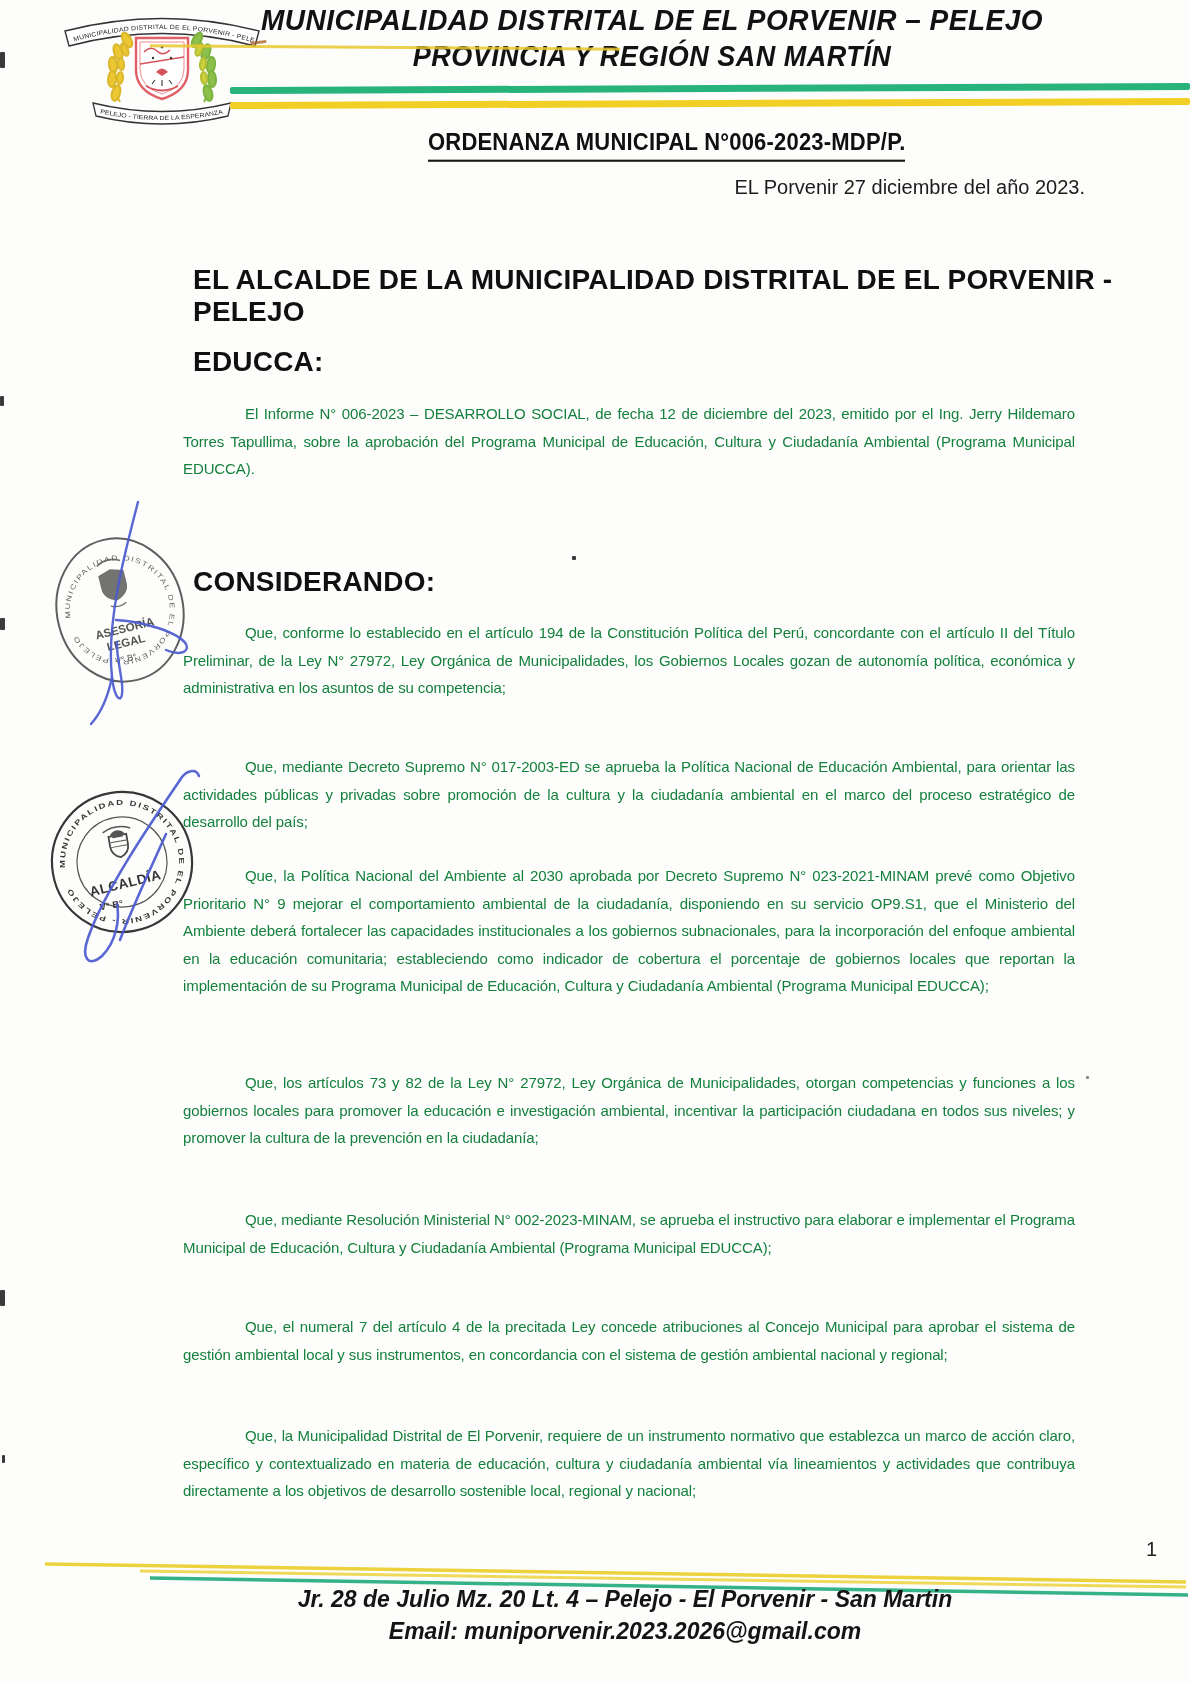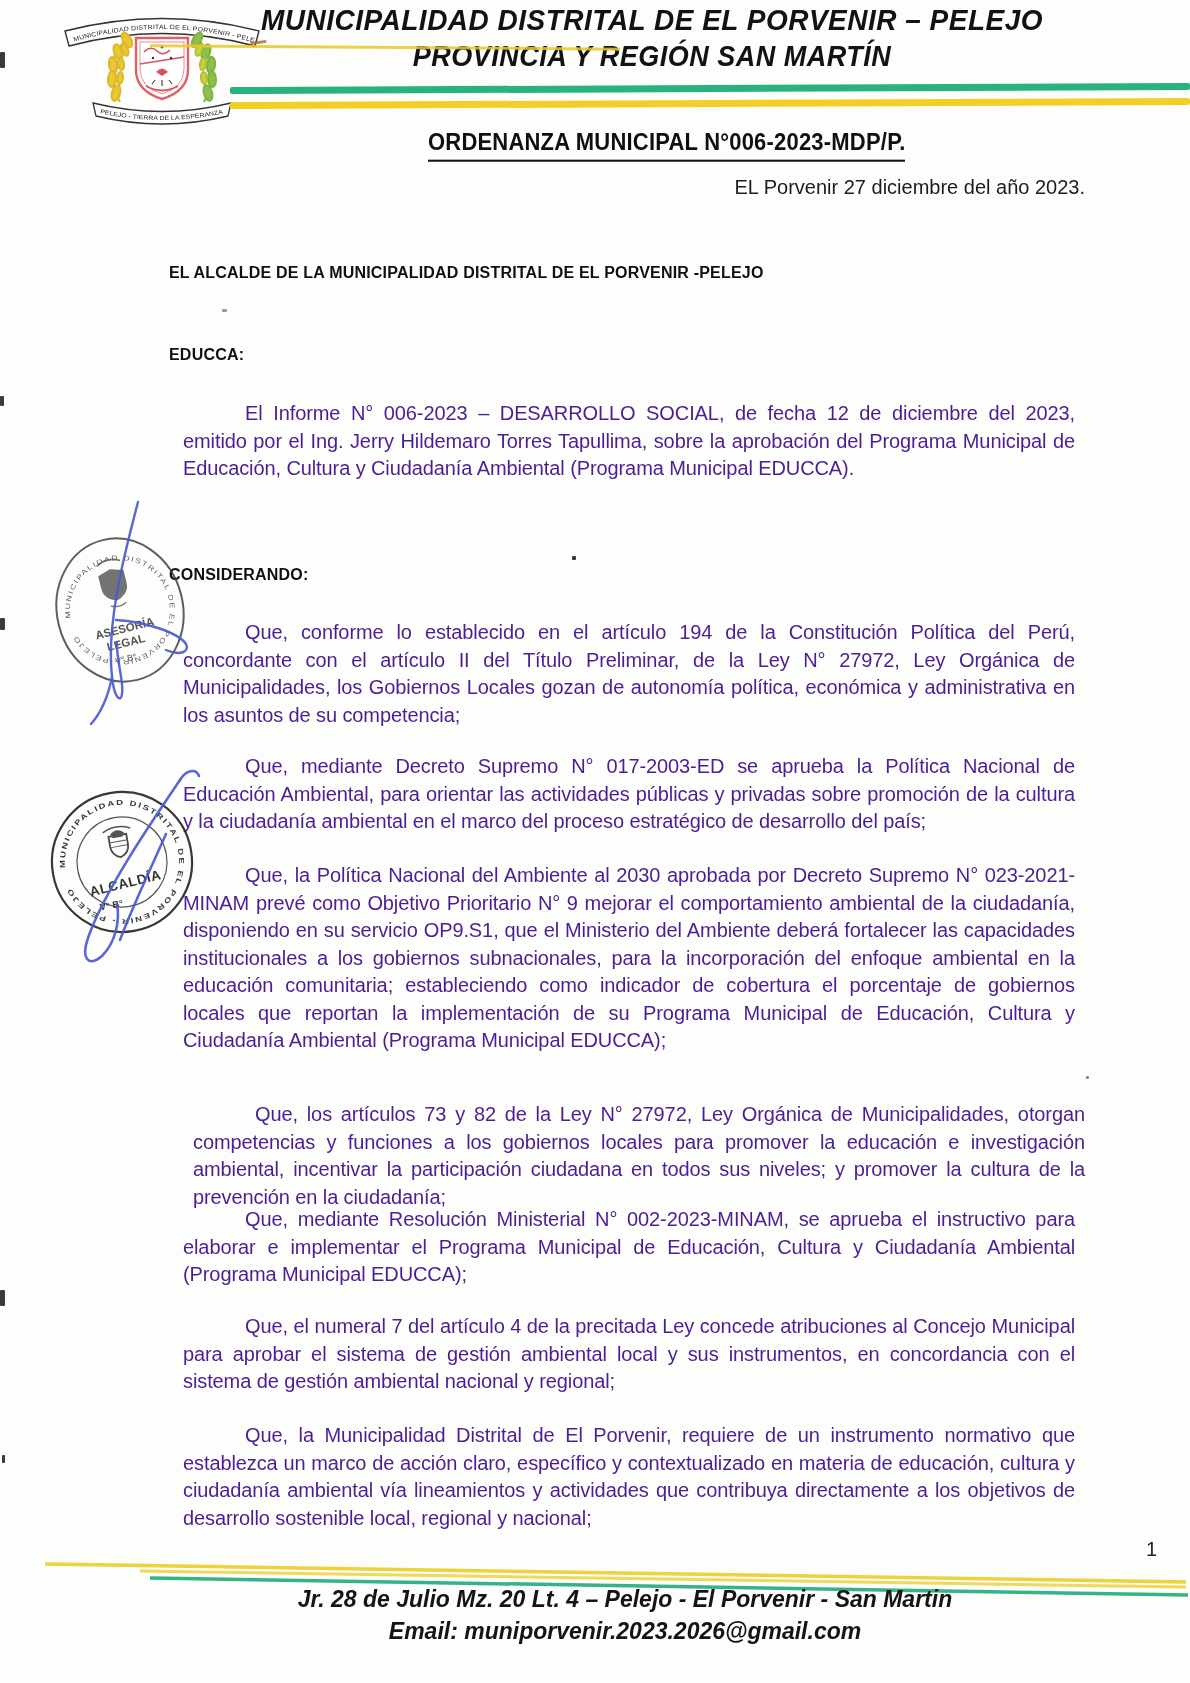--- a/index.html
+++ b/index.html
@@ -9,30 +9,30 @@
   .org1{position:absolute;left:252px;top:4px;width:800px;text-align:center;font-size:28px;font-weight:bold;font-style:italic;letter-spacing:.5px;color:#121212;transform:scaleY(1.08);}
   .org2{position:absolute;left:252px;top:41px;width:800px;text-align:center;font-size:27px;font-weight:bold;font-style:italic;letter-spacing:.5px;color:#121212;transform:scaleY(1.08);}
   .stripe{position:absolute;left:230px;width:960px;height:7px;border-radius:2px;}
   .stripe.g{top:85px;transform:rotate(-.25deg);}
   .stripe.y{top:100px;transform:rotate(-.25deg);}
   .stray-line{position:absolute;left:150px;top:46px;width:470px;height:2.5px;background:#e7c82e;transform:rotate(.4deg);opacity:.85;}
   .hand-mark{position:absolute;left:250px;top:36px;width:16px;height:5px;border-bottom:3px solid #a8662e;transform:rotate(-8deg);opacity:.8;}
   .doc-title{position:absolute;left:428px;top:130px;font-size:22px;font-weight:bold;letter-spacing:.2px;color:#101010;border-bottom:2.5px solid #161616;padding-bottom:3px;transform:scaleY(1.05);}
   .date-line{position:absolute;right:105px;top:176px;font-size:20px;color:#1c1c1c;}
   
-  .hd{position:absolute;left:169px;font-size:16px;font-weight:bold;color:#101010;letter-spacing:.2px;}
-  .para{position:absolute;left:183px;width:892px;margin:0;text-align:justify;text-indent:62px;font-size:20px;line-height:27.5px;color:#4c1d95;letter-spacing:-.1px;}
+  .hd{position:absolute;left:193px;font-size:28px;font-weight:bold;color:#101010;letter-spacing:.2px;}
+  .para{position:absolute;left:183px;width:892px;margin:0;text-align:justify;text-indent:62px;font-size:15px;line-height:27.5px;color:#15803d;letter-spacing:-.1px;}
   .addr{top:264px;}
   .h-visto{top:346px;}
   .h-cons{top:566px;}
   .p1{top:400px;}
   .p2{top:619px;}
   .p3{top:753px;}
   .p4{top:862px;}
-  .p5{top:1101px;margin-left:10px;}
+  .p5{top:1069px;}
   .p6{top:1206px;}
   .p7{top:1313px;}
   .p8{top:1422px;}
   .pageno{position:absolute;left:1146px;top:1538px;font-size:20px;color:#222;}
   
   .footer-lines{position:absolute;left:0;top:1556px;width:1190px;height:46px;}
   .f-address{position:absolute;left:150px;top:1586px;width:950px;text-align:center;font-size:23px;font-weight:bold;font-style:italic;color:#141414;transform:scaleY(1.05);}
   .f-email{position:absolute;left:150px;top:1618px;width:950px;text-align:center;font-size:23px;font-weight:bold;font-style:italic;color:#141414;transform:scaleY(1.05);}
   
   .logo{position:absolute;left:52px;top:2px;}

